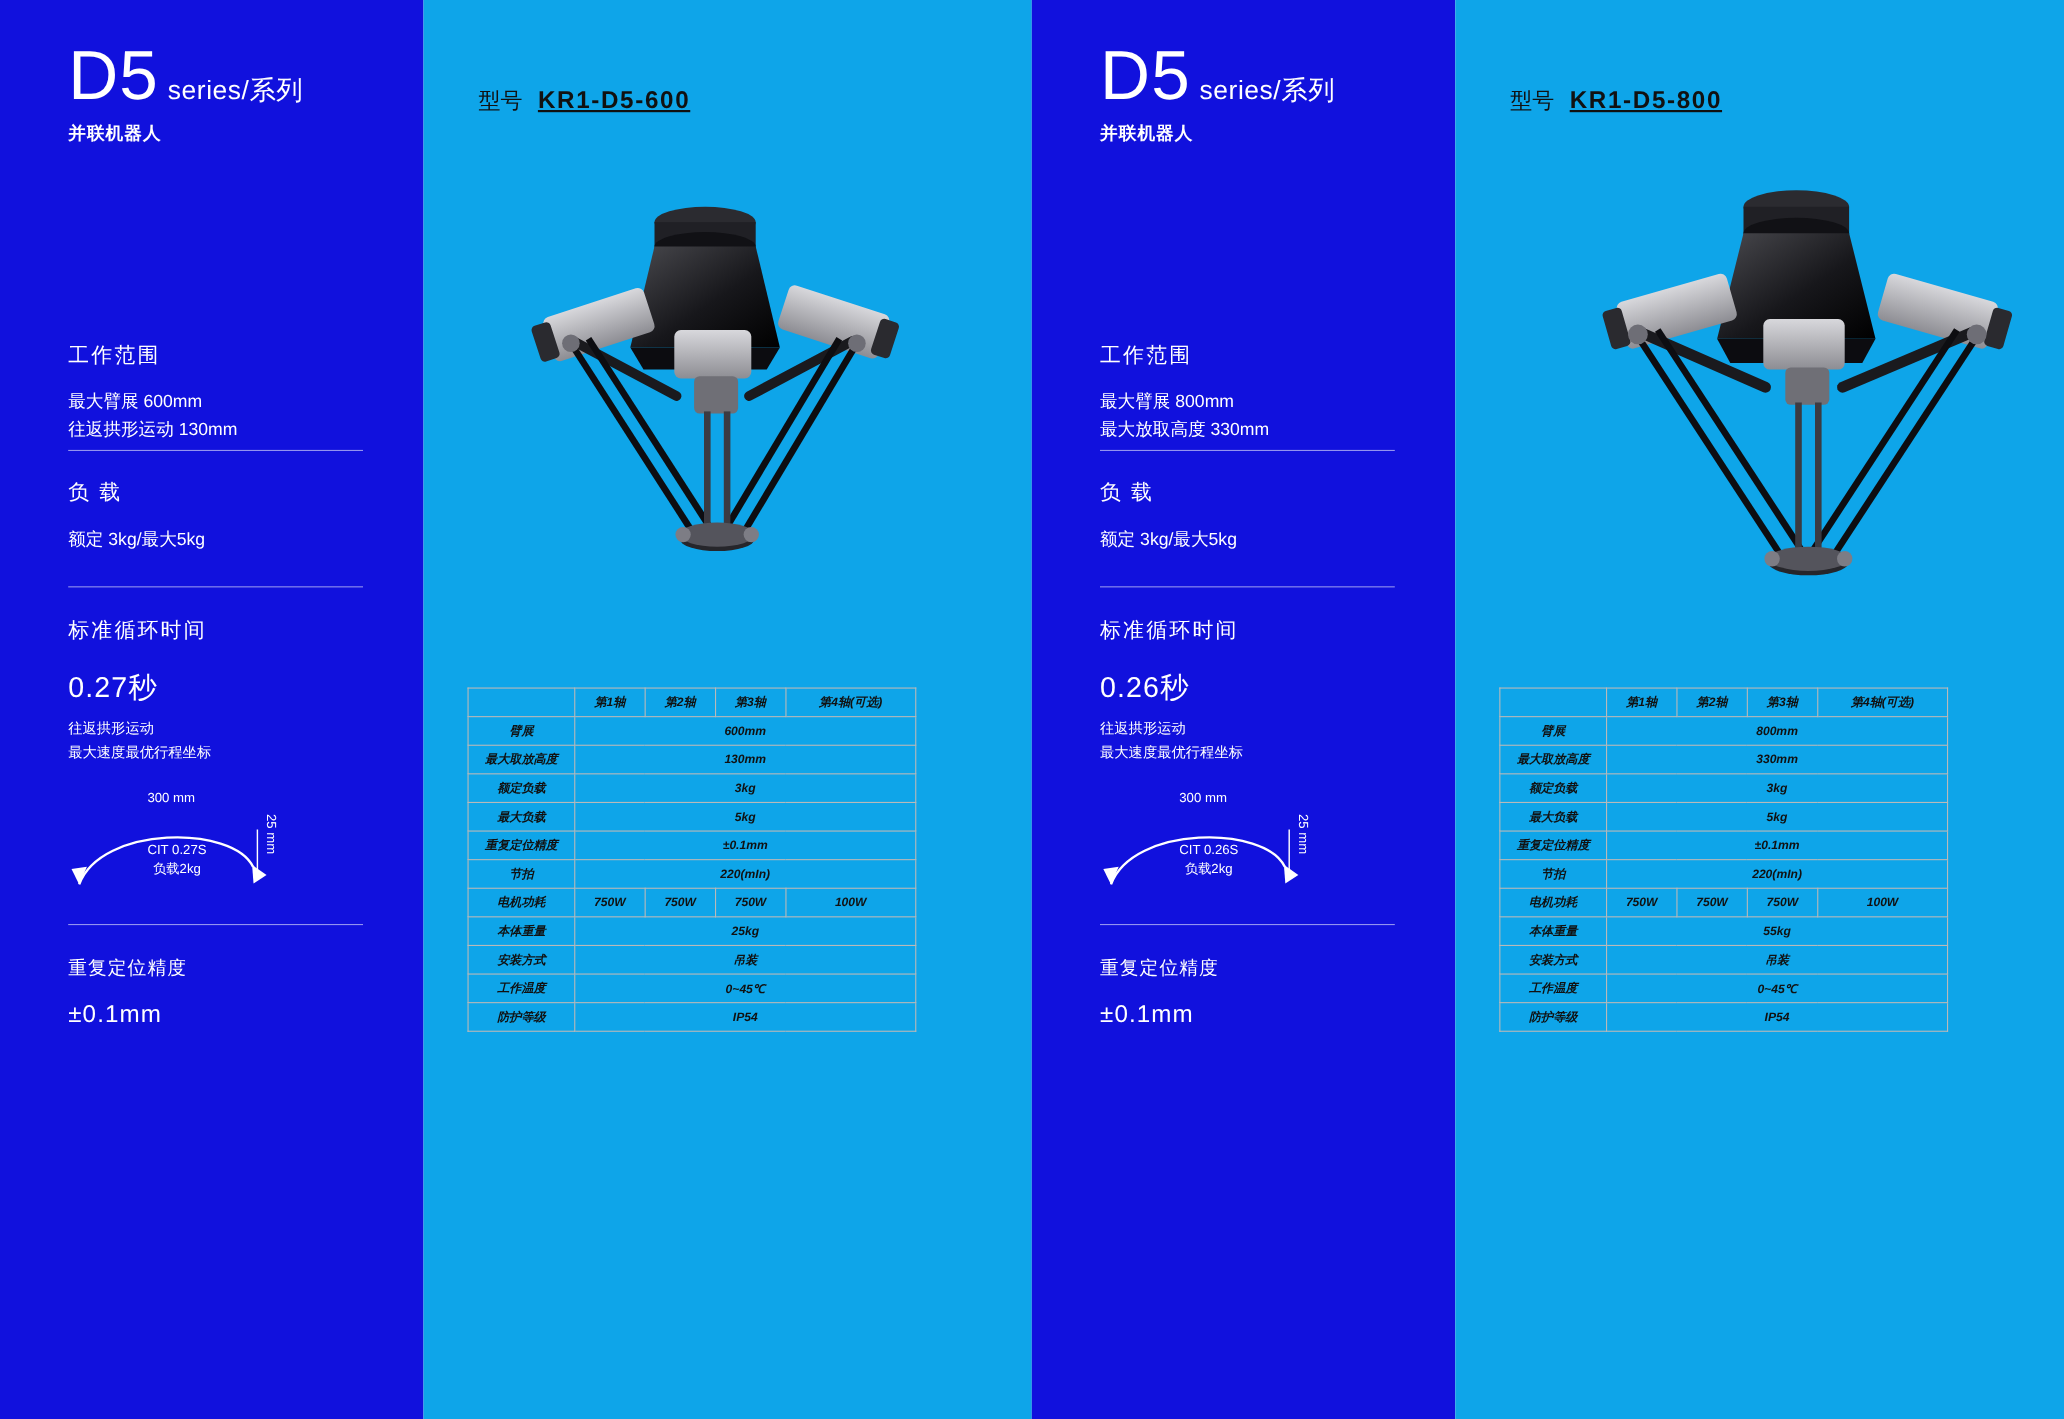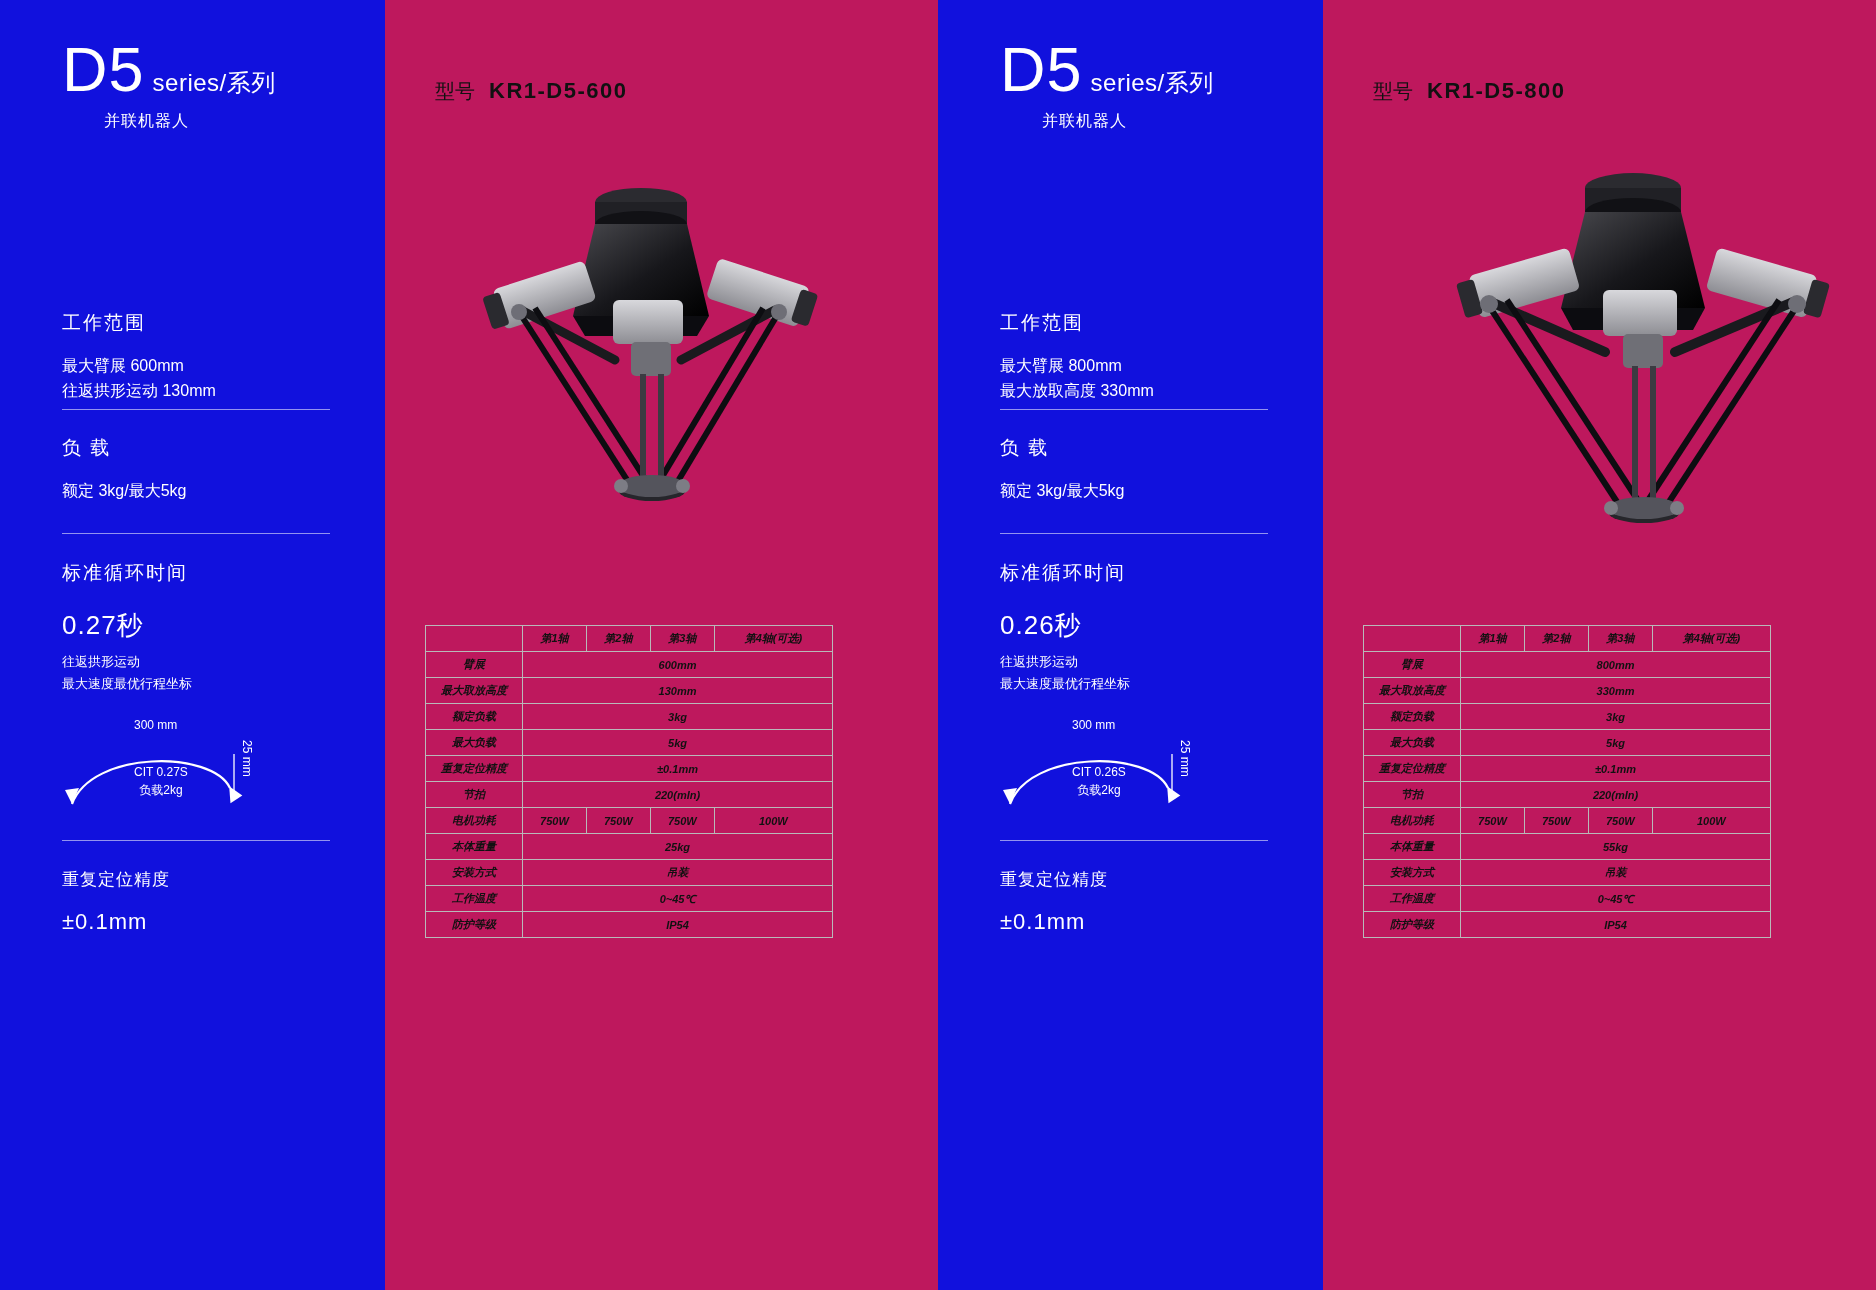--- a/index.html
+++ b/index.html
@@ -21,21 +21,21 @@
   }
   .blue-col{
     width:385px;height:1290px;
     background:#1111dd;
     color:#ffffff;
     position:relative;
     flex:0 0 385px;
   }
   .white-col{
     flex:1 1 auto;
-    background:#be185d;
+    background:#0ea5e9;
     position:relative;
   }
   
   .series-block{
     position:absolute;
     left:62px;top:38px;
   }
   .series-line{
     display:flex;align-items:baseline;
   }
@@ -48,22 +48,21 @@
   .series-sub{
     font-size:24px;
     margin-left:8px;
     letter-spacing:0.5px;
     font-weight:400;
   }
   .series-cn{
     font-size:16px;
     margin-top:10px;
     letter-spacing:1px;
-    font-weight:400;
-    margin-left:42px;
+    font-weight:700;
   }
   .spec-group{
     position:absolute;
     left:62px;
     width:270px;
   }
   .spec-title{
     font-size:19px;
     letter-spacing:2px;
     margin-bottom:18px;
@@ -142,20 +141,21 @@
   }
   .model-label{
     font-size:20px;
     margin-right:14px;
     font-weight:400;
   }
   .model-value{
     font-size:22px;
     font-weight:700;
     letter-spacing:1.5px;
+    text-decoration:underline;
   }
   .robot-img{
     position:absolute;
     left:60px;top:150px;
     width:480px;height:420px;
   }
   
   .spec-table{
     position:absolute;
     left:40px;

